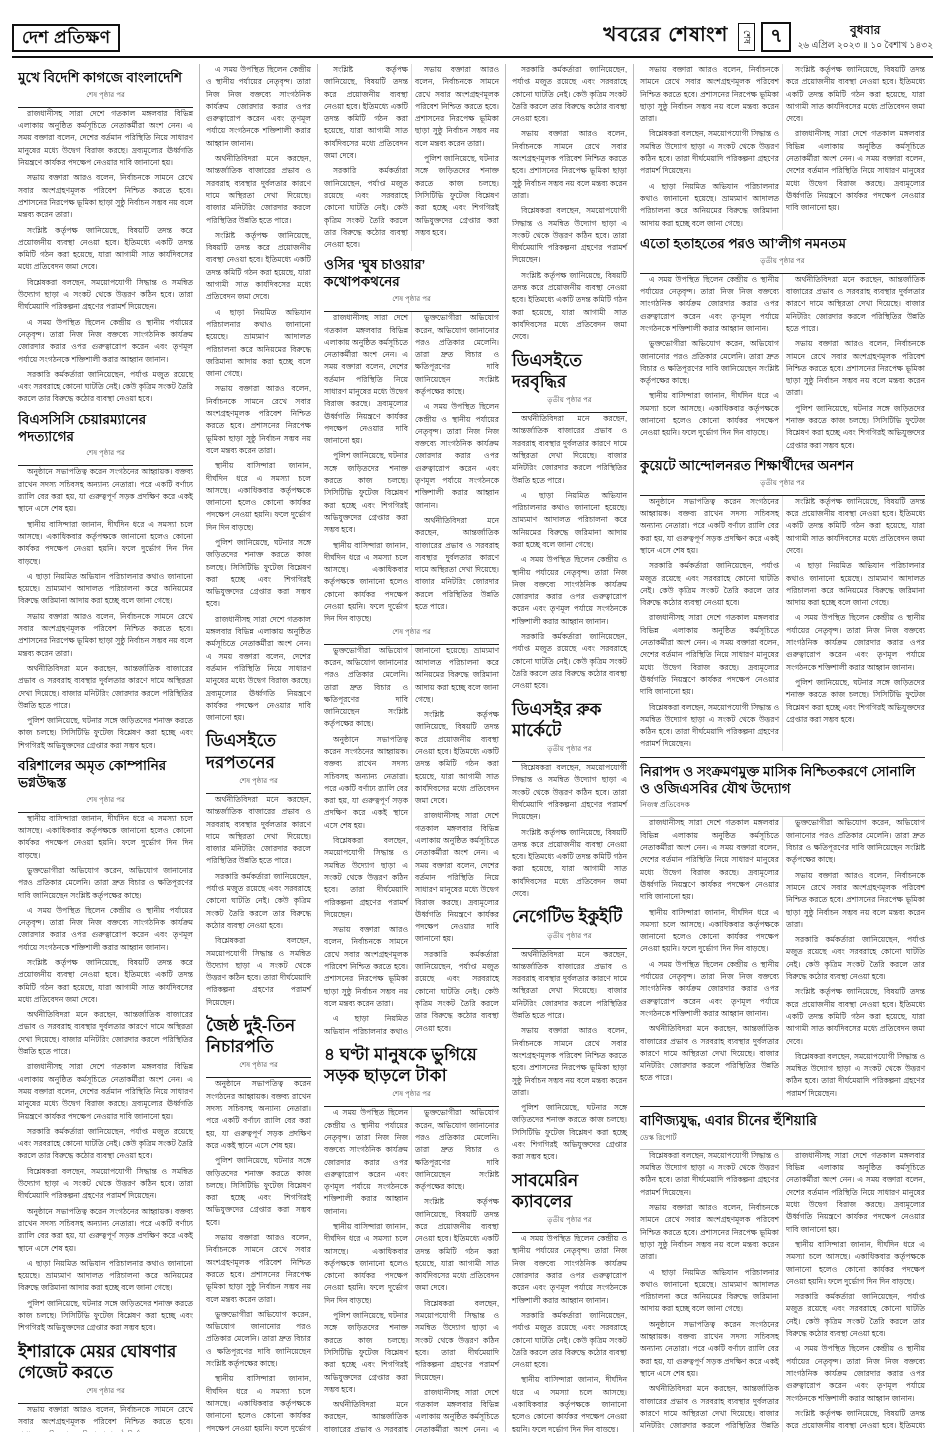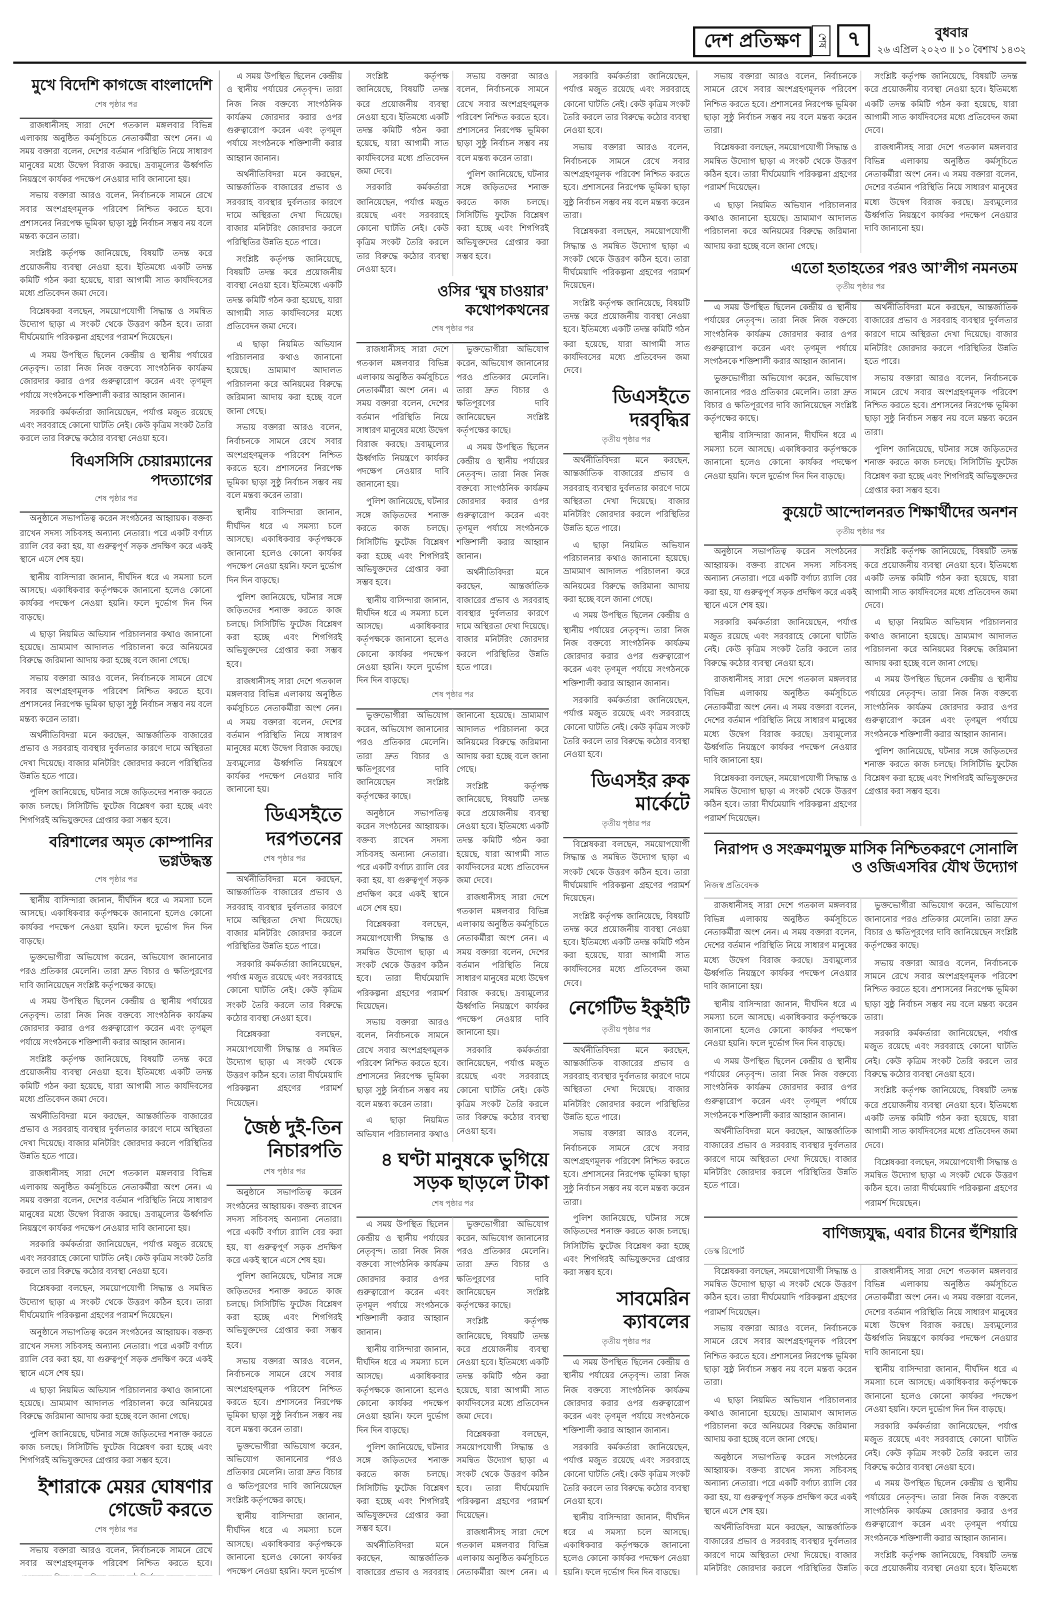--- a/index.html
+++ b/index.html
@@ -88,21 +88,21 @@
   .col:last-child { border-right: none; }
   .c1 { width: 188px; }
   .c2 { width: 118px; }
   .c3 { width: 188px; }
   .c4 { width: 128px; }
   .c5 { width: 297px; }
 
   
   .headline {
     font-weight: bold;
-    text-align: right;
+    text-align: left;
     line-height: 1.25;
     margin: 6px 0 2px 0;
   }
   .h-lg { font-size: 13.5px; }
   .h-md { font-size: 17px; }
   .byline {
     font-size: 7.5px;
     text-align: left;
     margin-bottom: 3px;
     color: #333;
@@ -133,20 +133,21 @@
     margin-bottom: 2px;
   }
 </style>
 </head>
 <body>
 
 <div class="page">
 
   <div class="masthead">
     <div class="logo-box">দেশ প্রতিক্ষণ</div>
+    <div class="mast-center">খবরের শেষাংশ</div>
     <div class="mast-right">
       <div class="page-badge-small">শেষ</div>
       <div class="page-num-box">৭</div>
       <div class="mast-date">
         <span class="day">বুধবার</span>
         <span>২৬ এপ্রিল ২০২৩ ॥ ১০ বৈশাখ ১৪৩২</span>
       </div>
     </div>
   </div>
 

